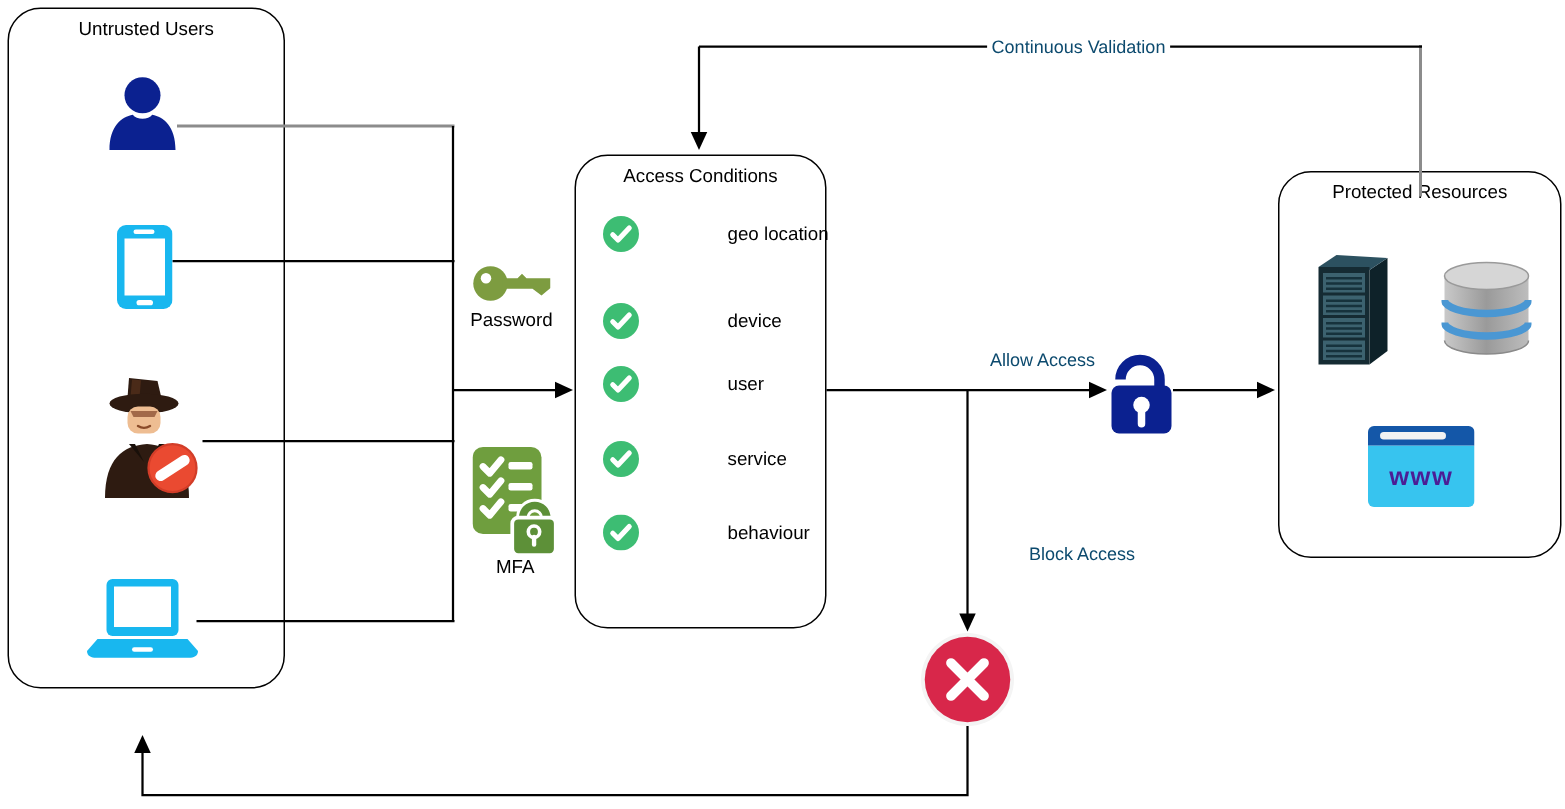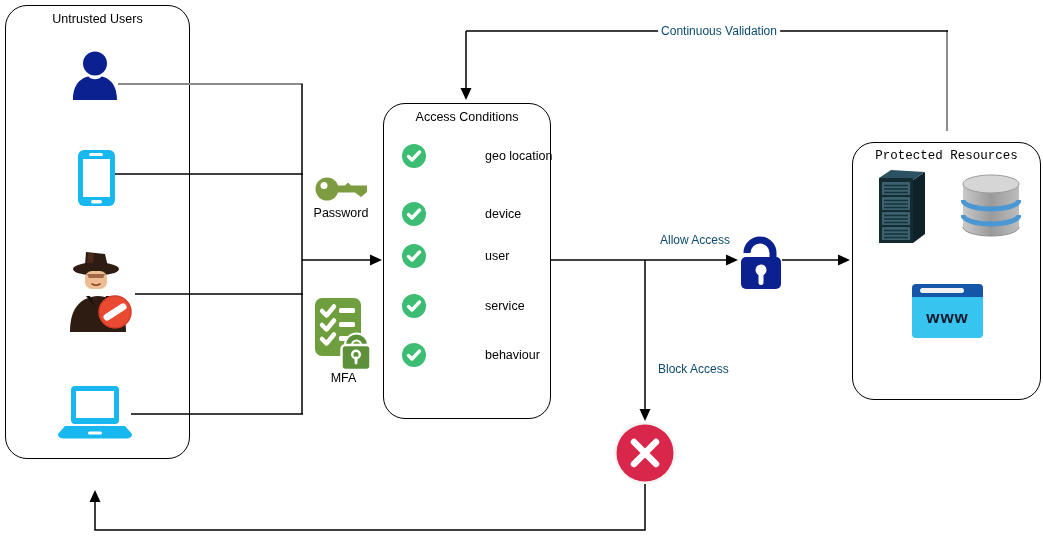--- a/index.html
+++ b/index.html
@@ -25,21 +25,21 @@
   .cond-row{position:absolute;left:18px;height:24px;display:flex;align-items:center;}
   .cond-check{width:24px;height:24px;display:inline-block;line-height:0;}
   .cond-label{margin-left:59px;font-size:12.5px;white-space:nowrap;}
   .www-widget{
     position:absolute;left:912px;top:284px;width:71px;height:54px;z-index:3;
     border-radius:4px;overflow:hidden;box-shadow:0 0 0 1px rgba(0,0,0,0.05) inset;
   }
   .www-top{height:13px;background:#1457a8;position:relative;}
   .www-pill{position:absolute;left:8px;top:4px;width:44px;height:5px;border-radius:3px;background:#f2f2f2;}
   .www-body{height:41px;background:#37c4ef;display:flex;align-items:center;justify-content:center;}
-  .www-text{color:#0f172a;font-weight:bold;font-size:17px;letter-spacing:1px;line-height:1;}
+  .www-text{color:#4c1d95;font-weight:bold;font-size:17px;letter-spacing:1px;line-height:1;}
   .block-badge{position:absolute;left:613px;top:421px;width:64px;height:64px;z-index:3;line-height:0;}
 </style>
 </head>
 <body>
 
 <div class="canvas">
 
   <svg class="wires" width="1043" height="539" viewBox="0 0 1043 539">
 
     <line x1="118" y1="84" x2="303" y2="84" stroke="#8c8c8c" stroke-width="2"></line>
@@ -195,33 +195,33 @@
 
   <span class="icon" style="left:740px;top:232px;">
     <svg width="42" height="58" viewBox="0 0 42 58">
       <path d="M7,21 A13,13 0 0 1 33,21 L33,27" stroke="#0b2190" stroke-width="7" fill="none"></path>
       <rect x="1" y="25" width="40" height="32" rx="5" fill="#0b2190"></rect>
       <circle cx="21" cy="38" r="5.5" fill="#ffffff"></circle>
       <path d="M18.5,40 h5 v10.5 a2.5,2.5 0 0 1 -5,0 Z" fill="#ffffff"></path>
     </svg>
   </span>
 
-  <div class="flow-label" style="left:658px;top:362px;">Block Access</div>
+  <div class="flow-label" style="left:686px;top:362px;">Block Access</div>
 
   <span class="block-badge">
     <svg width="64" height="64" viewBox="0 0 64 64">
       <circle cx="32" cy="32" r="31" fill="#f4f4f4"></circle>
       <circle cx="32" cy="32" r="28.5" fill="#d8274a"></circle>
       <path d="M21,21 L43,43 M43,21 L21,43" stroke="#ffffff" stroke-width="6.5" stroke-linecap="round"></path>
     </svg>
   </span>
 
   <div class="flow-label on-line" style="left:719px;top:24px;">Continuous Validation</div>
 
-  <div class="node-box" style="left:852px;top:142px;width:189px;height:258px;font-family:Liberation Mono, monospace;">
+  <div class="node-box" style="left:852px;top:114px;width:189px;height:258px;">
     <div class="node-title">Protected Resources</div>
   </div>
 
   <span class="icon" style="left:875px;top:166px;">
     <svg width="52" height="78" viewBox="0 0 52 78">
       <polygon points="38,14 50,6 50,68 38,77" fill="#0e2229"></polygon>
       <polygon points="4,12 16,4 50,6 38,14" fill="#2c5160"></polygon>
       <rect x="4" y="12" width="34" height="65" fill="#152b33"></rect>
       <g fill="#3c626f">
         <rect x="7" y="16" width="28" height="13"></rect>

